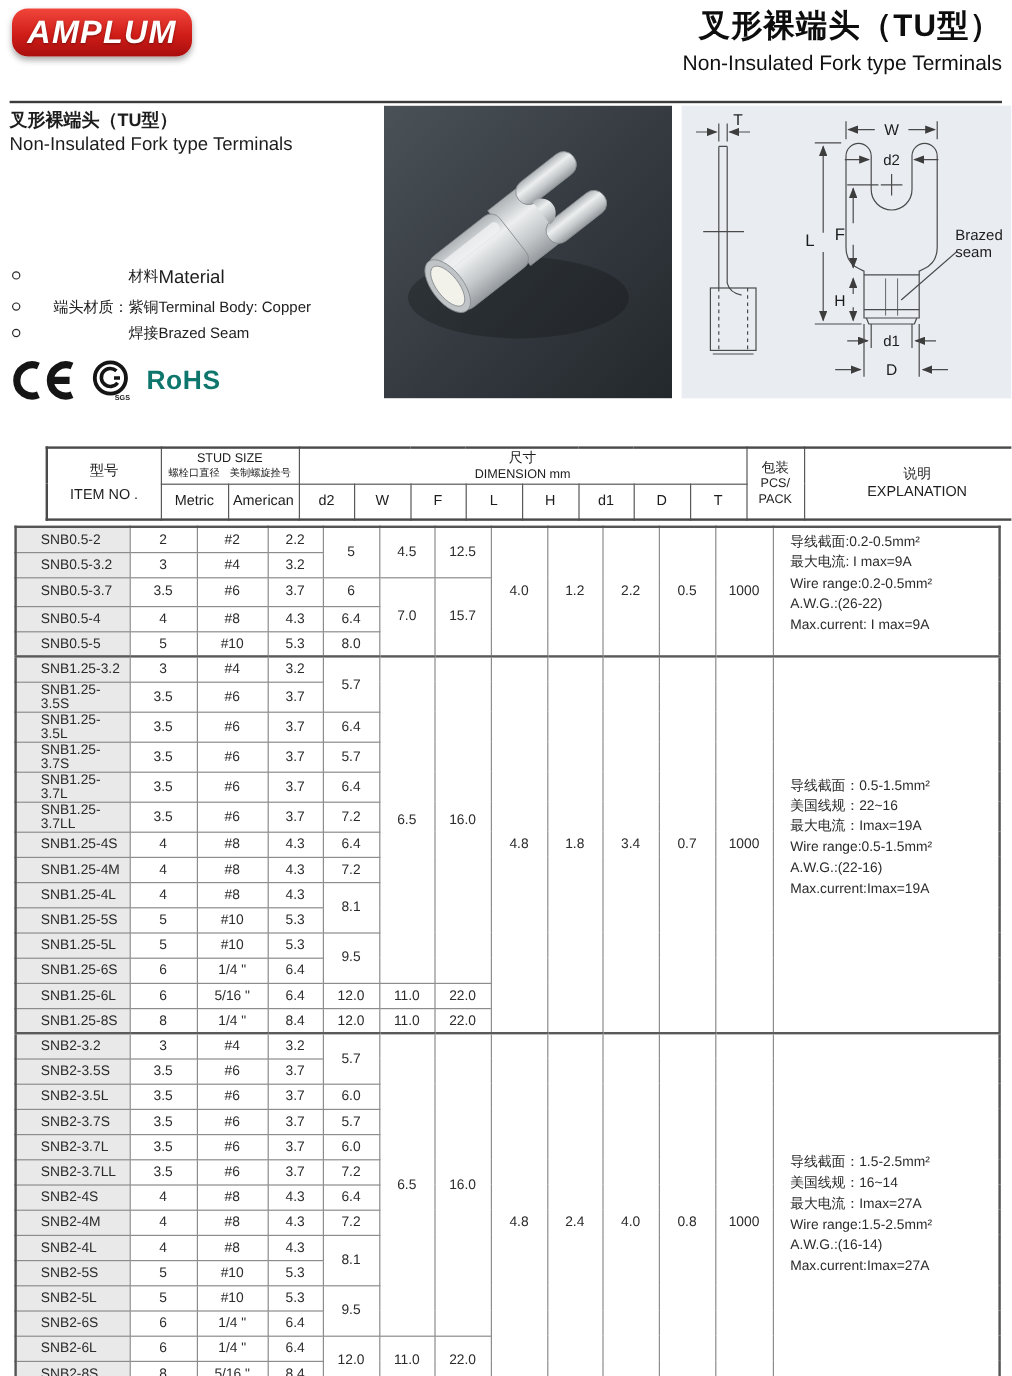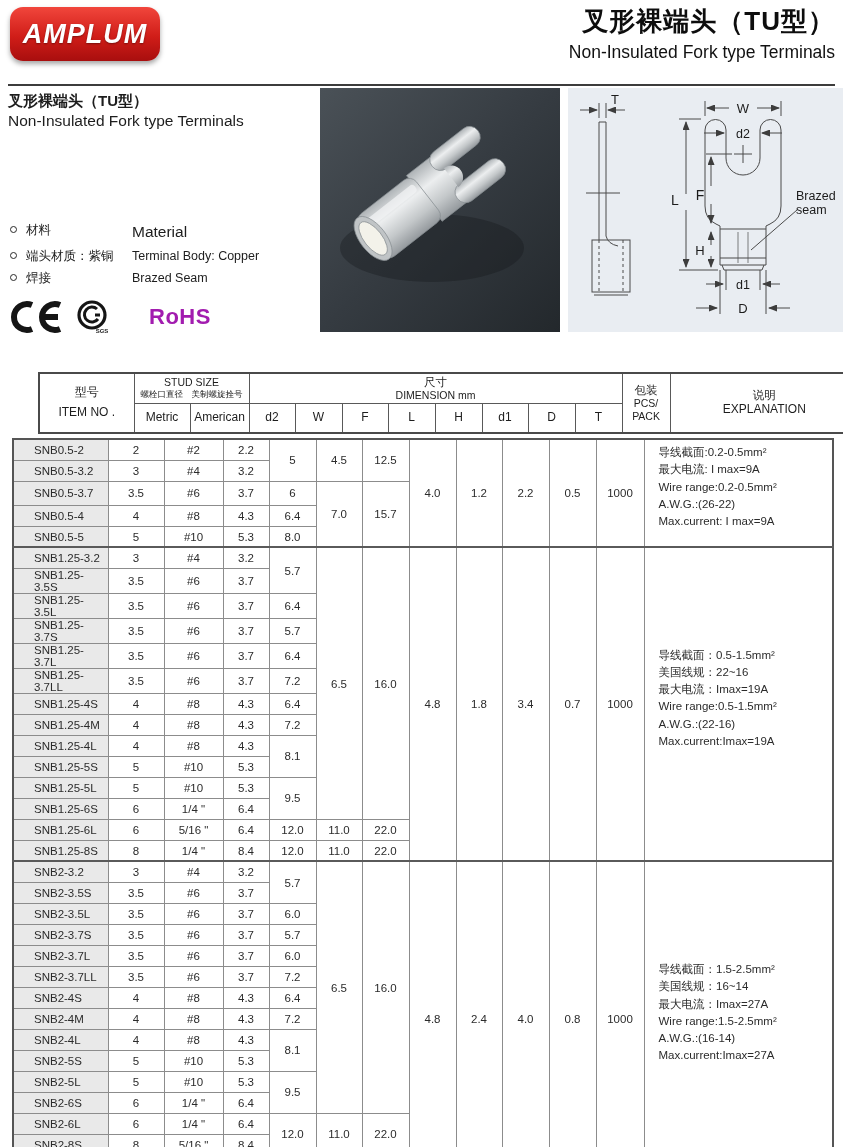--- a/index.html
+++ b/index.html
@@ -1,42 +1,42 @@
 <!DOCTYPE html>
 <html><head>
 <meta charset="utf-8">
 <title>Datasheet</title>
 <style>
   html,body{margin:0;padding:0;background:#fff;}
   body{font-family:"Liberation Sans","DejaVu Sans",sans-serif;color:#1d1d1d;}
   .page{position:relative;width:843px;height:1152px;background:#fff;overflow:hidden;}
 
   
-  .logo{position:absolute;left:10px;top:7px;width:150px;height:54px;border-radius:13px;
+  .logo{position:absolute;left:10px;top:7px;width:150px;height:40px;border-radius:13px;
         background:linear-gradient(180deg,#f1463c 0%,#d01d18 55%,#a80e0e 100%);
         box-shadow:0 3px 5px rgba(0,0,0,.35);display:flex;align-items:center;justify-content:center;}
   .logo span{color:#fff;font-style:italic;font-weight:900;font-size:27px;letter-spacing:1px;
         text-shadow:0 1px 2px rgba(0,0,0,.4);}
   .titles{position:absolute;right:8px;top:4px;text-align:right;}
   .title-cn{font-size:26px;font-weight:bold;color:#0d0d0d;letter-spacing:1px;}
   .title-en{font-size:17.5px;color:#111;margin-top:3px;}
   .topline{position:absolute;top:84px;left:8px;width:827px;border-top:2px solid #3c3c3c;}
 
   
   .intro{position:absolute;left:8px;top:92px;line-height:1.2;}
   .intro-cn{font-size:15px;font-weight:bold;}
   .intro-en{font-size:15.5px;margin-top:2px;}
   .materials{position:absolute;left:10px;top:222px;}
   .mat-row{display:flex;align-items:flex-start;margin-bottom:5px;font-size:12.5px;line-height:1.35;}
   .bullet{flex:0 0 auto;width:5px;height:5px;border:1.5px solid #2a2a2a;border-radius:50%;margin:4px 9px 0 0;}
-  .mat-cn{width:106px;}
+  .mat-cn{width:106px;text-align:right;}
   .mat-en{}
   .mat-en-hd{font-size:15.5px;}
   .certs{position:absolute;left:8px;top:299px;display:flex;align-items:center;gap:9px;}
-  .rohs{font-size:22px;font-weight:800;letter-spacing:.5px;color:#a21caf;margin-left:27px;}
+  .rohs{font-size:22px;font-weight:800;letter-spacing:.5px;color:#0f766e;}
 
   
   .photo{position:absolute;left:320px;top:88px;width:240px;height:244px;}
   .diagram{position:absolute;left:568px;top:88px;width:275px;height:244px;background:#e9edf2;}
   svg text{font-family:"Liberation Sans","DejaVu Sans",sans-serif;fill:#1c1c1c;}
 
   
   .tablewrap{position:absolute;left:12px;top:372px;width:820px;}
   table{border-collapse:collapse;table-layout:fixed;width:820px;}
   .spec-hdr{border:2px solid #4a4a4a;margin-bottom:4px;margin-left:26px;}

